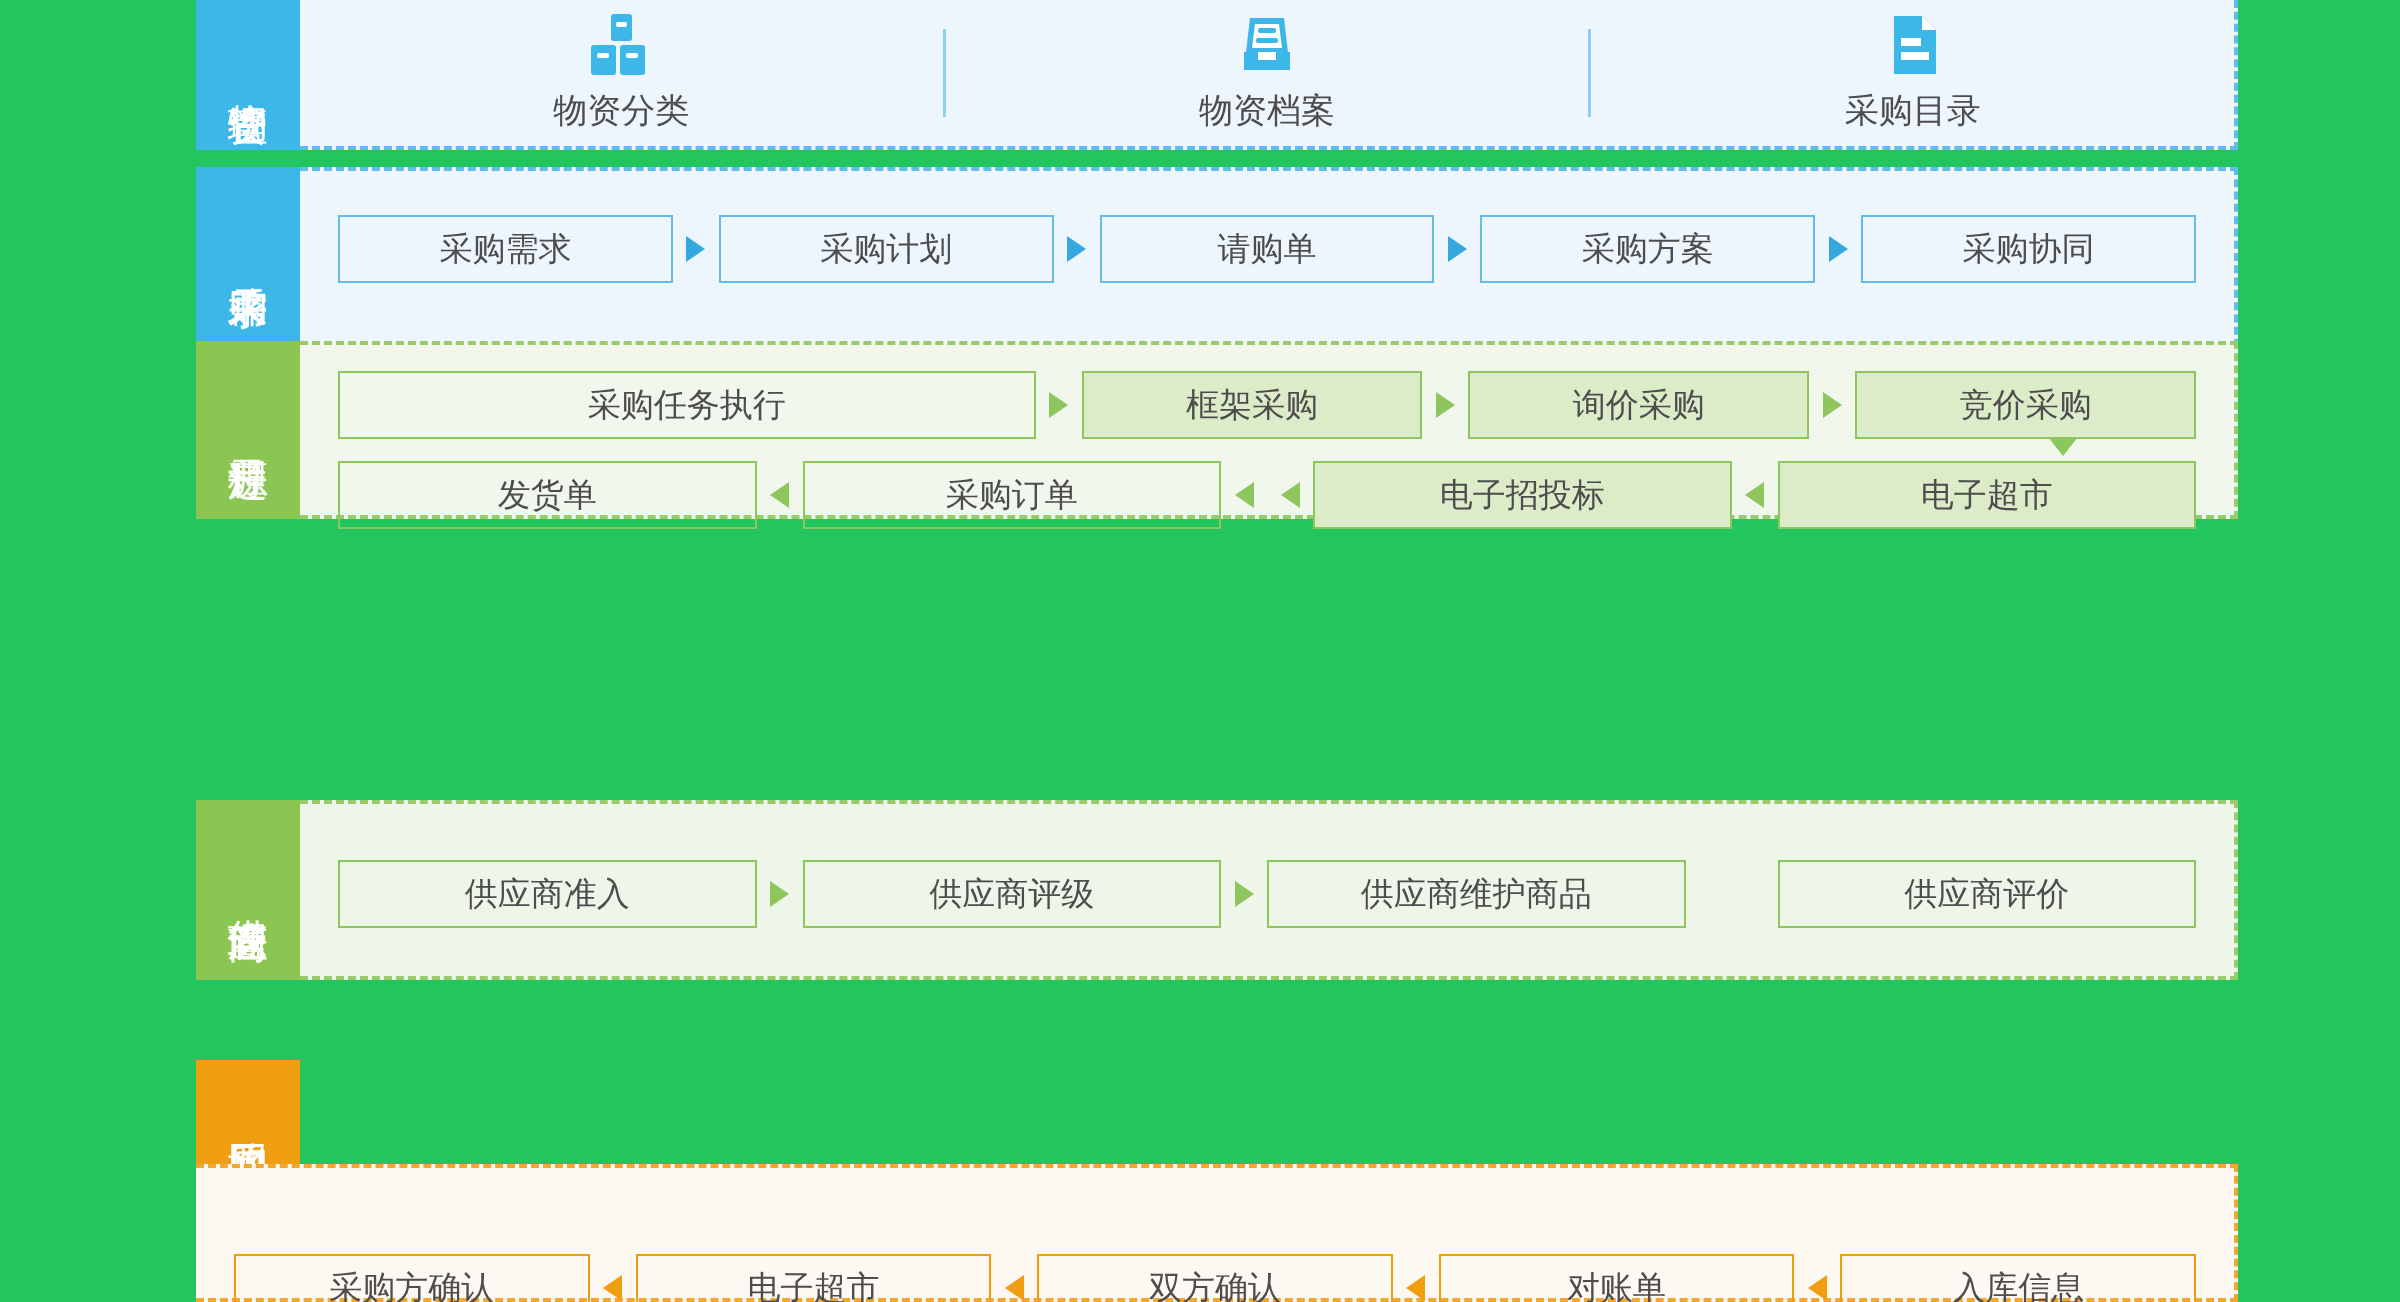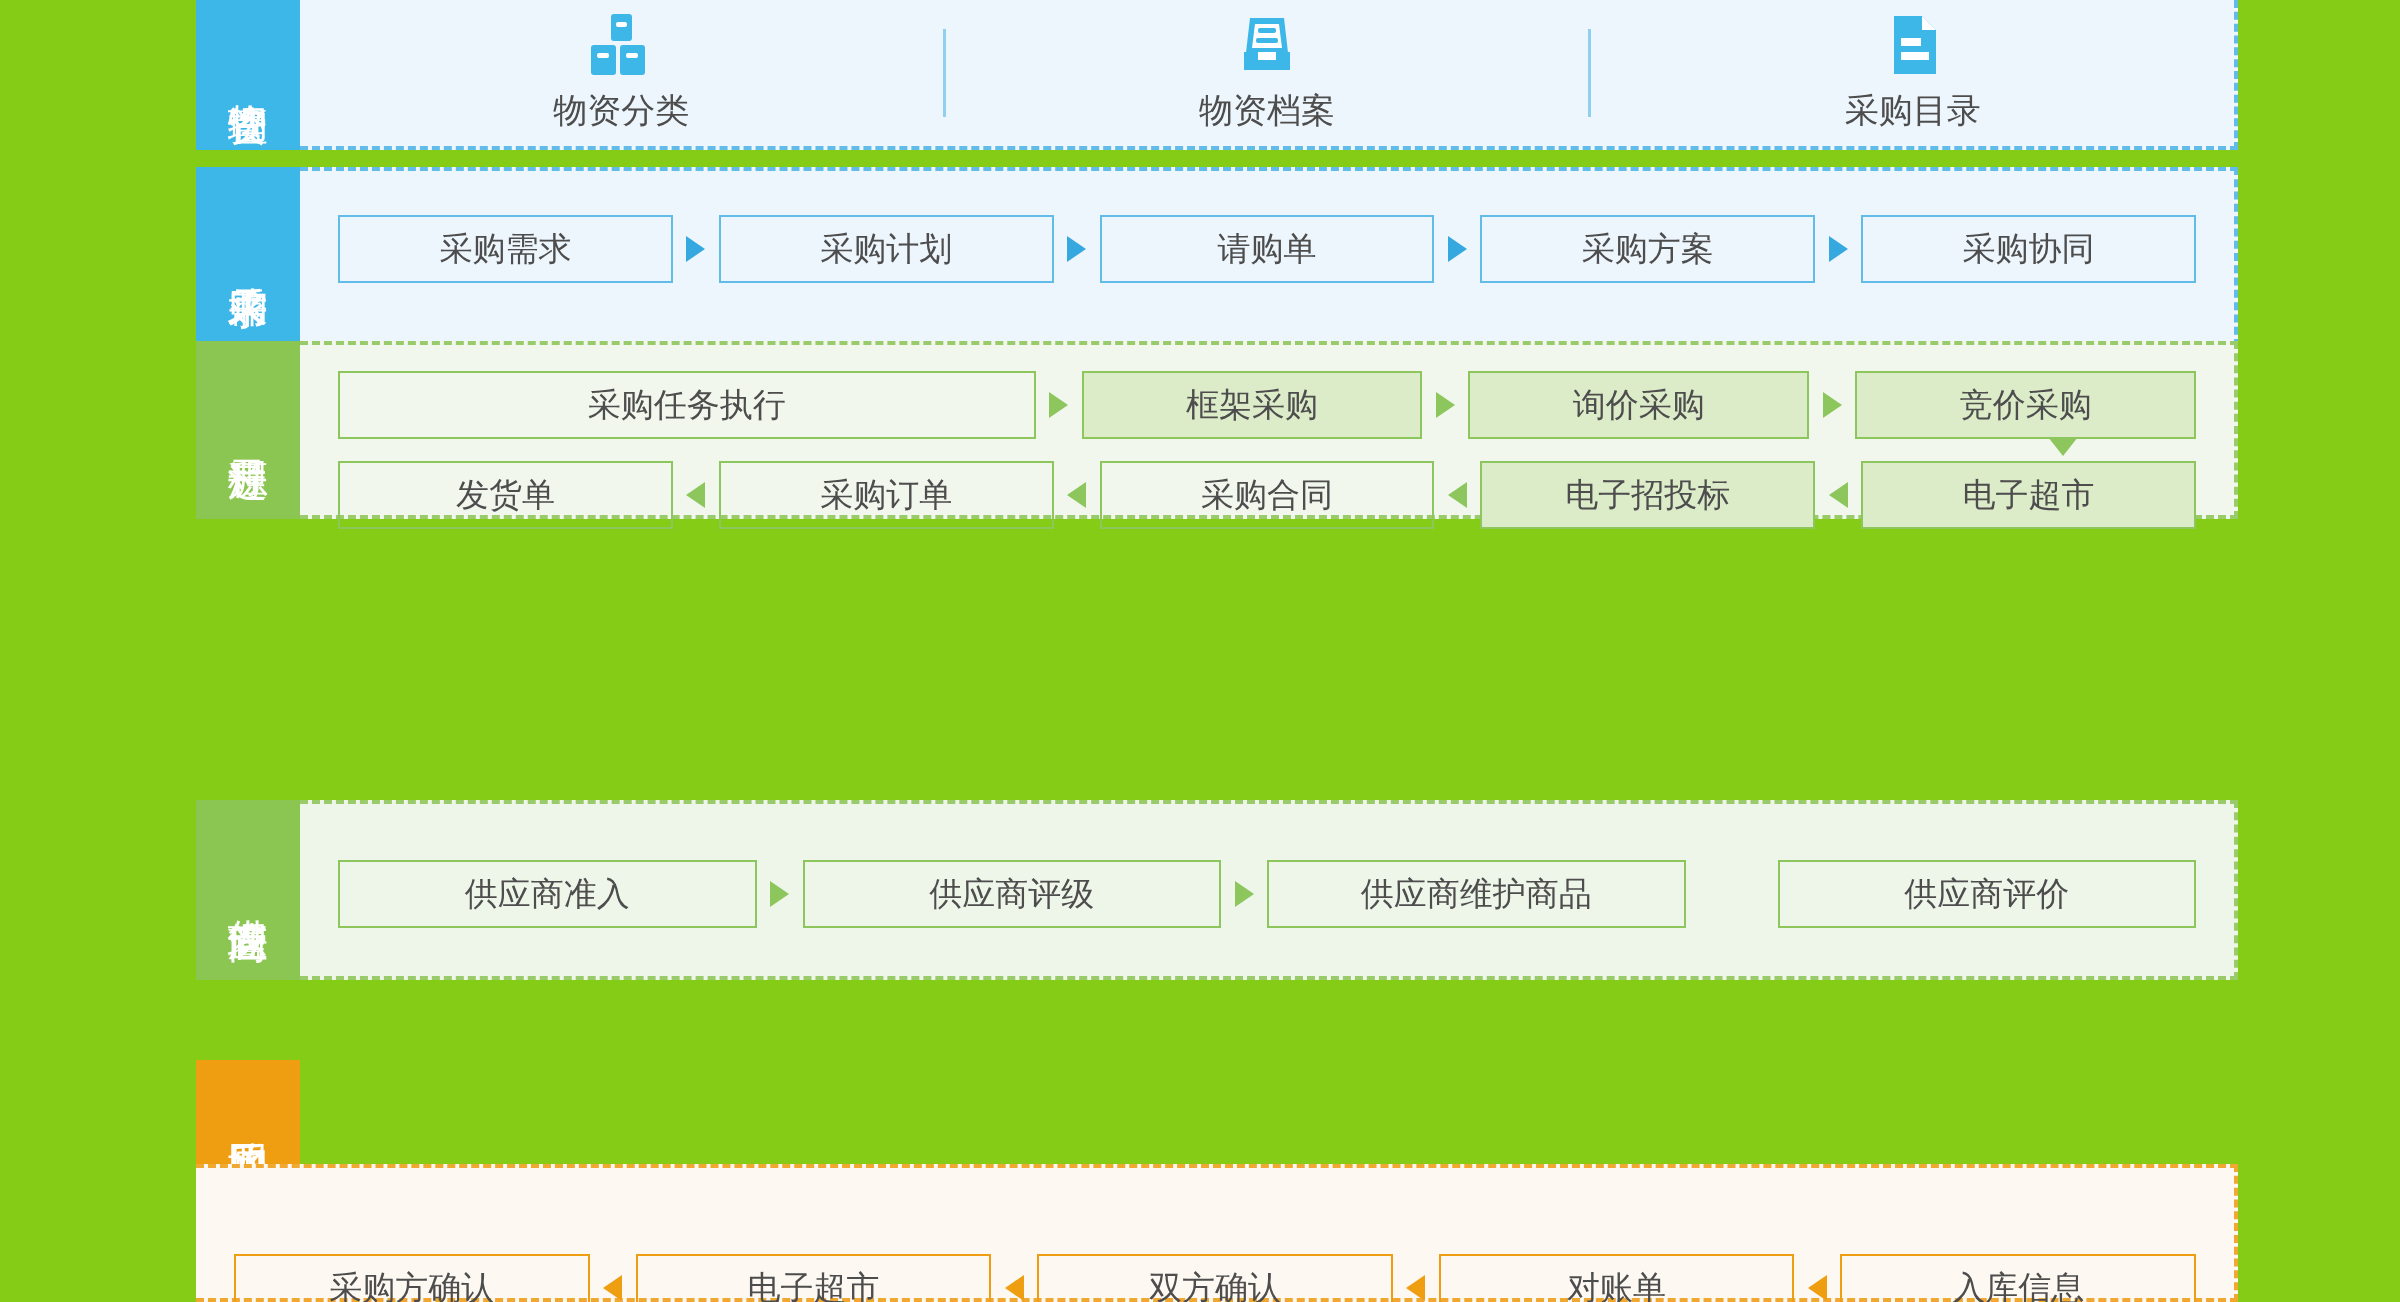--- a/index.html
+++ b/index.html
@@ -5,21 +5,21 @@
   * { box-sizing: border-box; margin: 0; padding: 0; }
   html, body {
     width: 2400px; height: 1302px;
     background: #4a7453;
     font-family: "Liberation Sans", "DejaVu Sans", sans-serif;
     overflow: hidden;
   }
   #canvas {
     position: relative;
     width: 2400px; height: 1302px;
-    background: #84cc16;
+    background: #22c55e;
   }
 
   
   .band {
     position: absolute;
     left: 196px;
     width: 2042px;
     display: flex;
     align-items: stretch;
   }
@@ -241,21 +241,20 @@
 
       <div class="flow row-b">
         <div class="flow-box">发货单</div>
         <div class="flow-arrow">
             <span class="tri-l"></span>
           </div>
         <div class="flow-box">采购订单</div>
         <div class="flow-arrow">
             <span class="tri-l"></span>
           </div>
-        <div class="flow-box">采购合同</div>
         <div class="flow-arrow">
             <span class="tri-l"></span>
           </div>
         <div class="flow-box filled">电子招投标</div>
         <div class="flow-arrow">
             <span class="tri-l"></span>
           </div>
         <div class="flow-box filled">电子超市</div>
       </div>
 

